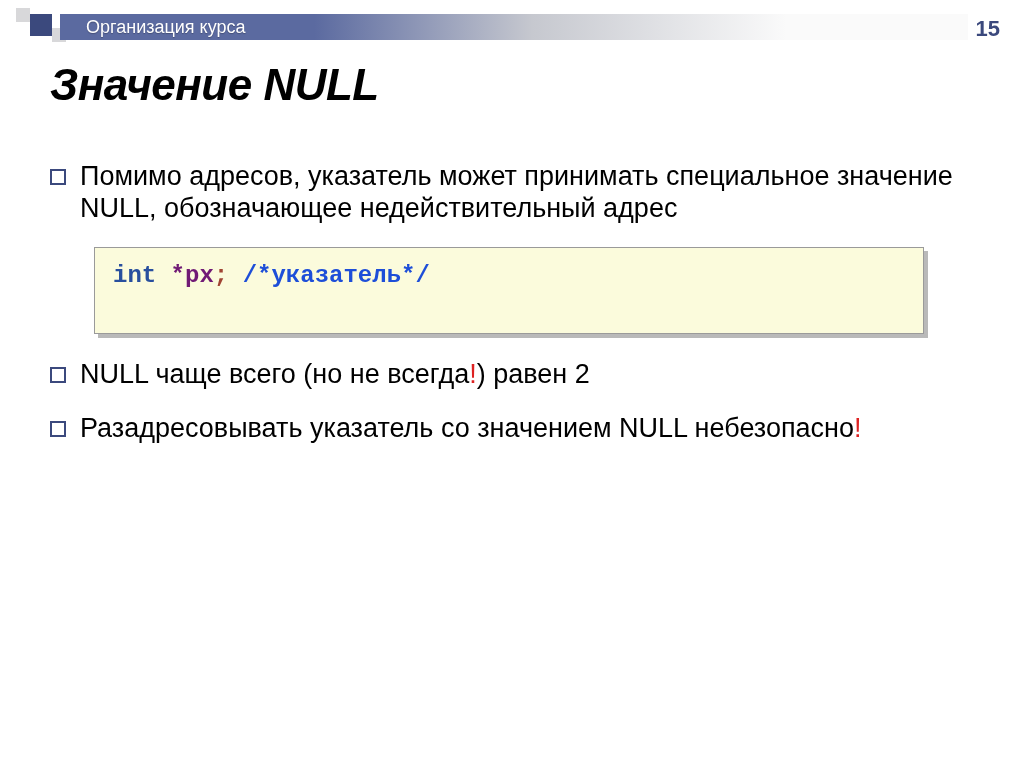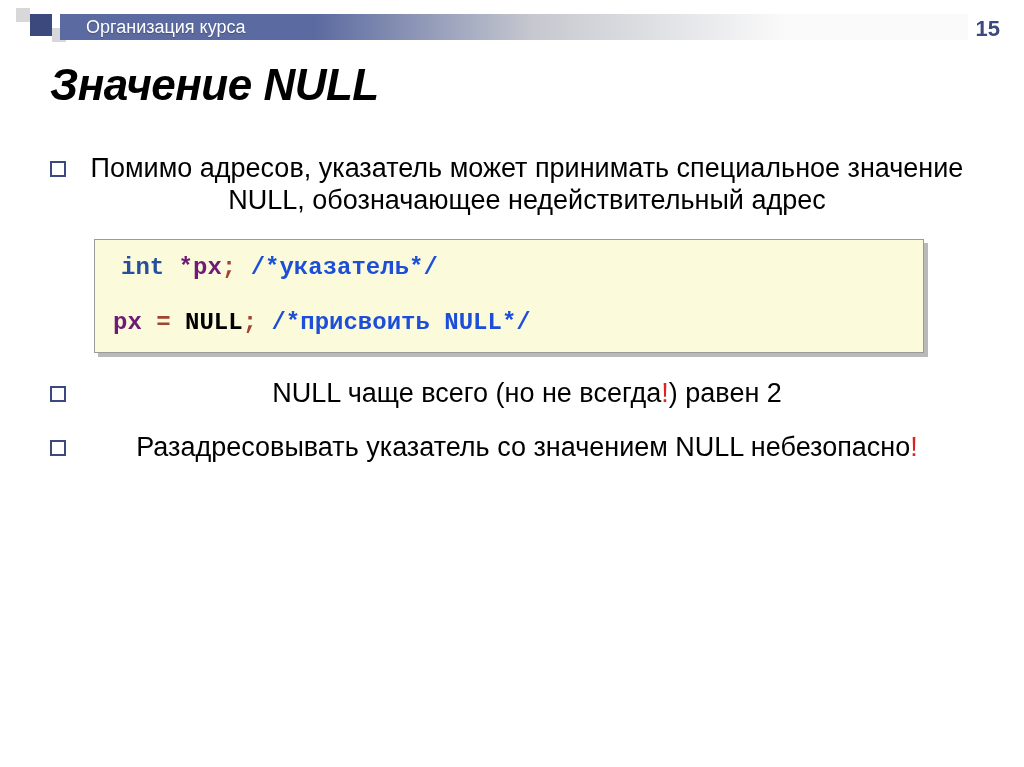--- a/index.html
+++ b/index.html
@@ -10,27 +10,27 @@
   .logo .sq-dark { position: absolute; width: 22px; height: 22px; background: #3b497d; }
   .logo .sq-light { position: absolute; width: 14px; height: 14px; background: #d8d8da; }
   .breadcrumb-wrap { position: absolute; left: 60px; top: 6px; right: 56px; height: 26px;
     background: linear-gradient(to right, #5b6aa0 0%, #5b6aa0 28%, #c6c8cf 52%, #fafafa 80%);
     display: flex; align-items: center; }
   .breadcrumb-text { color: #fff; font-size: 18px; padding-left: 26px; text-shadow: 0 1px 1px rgba(0,0,0,.25); }
   .page-number { position: absolute; right: 24px; top: 8px; color: #3b497d; font-size: 22px; font-weight: 700; }
   .title { position: absolute; left: 50px; top: 60px; font-size: 44px; font-weight: 700; color: #000; letter-spacing: -.5px; font-style: italic; }
   .content { position: absolute; left: 50px; top: 150px; right: 50px; }
   ul.bullets { list-style: none; }
-  ul.bullets > li { position: relative; padding-left: 30px; font-size: 27px; color: #000; line-height: 1.2; margin: 2px 0 22px 0; text-align: center; }
+  ul.bullets > li { position: relative; padding-left: 30px; font-size: 27px; color: #000; line-height: 1.2; margin: 10px 0 22px 0; }
   ul.bullets > li::before { content: ""; position: absolute; left: 0; top: 9px; width: 12px; height: 12px; border: 2px solid #3b497d; background: #fff; }
   .code-block { margin: 18px 0 24px 44px; width: 830px;
     background: #fbfbdc; border: 1.5px solid #9a9a9a; box-shadow: 4px 4px 0 #b9b9b9;
     padding: 14px 18px 16px 18px; font-family: "Courier New", monospace; font-size: 24px; font-weight: 700; }
   .code-line { white-space: pre; }
-  .tok-type { color: #284f9e; margin-left: 8px; }
+  .tok-type { color: #284f9e; }
   .tok-ident { color: #701a75; }
   .tok-op { color: #a04433; }
   .tok-comment { color: #1d4ed8; }
   .tok-null { color: #000; }
   .code-spacer { height: 28px; }
   .accent-red { color: #d22; }
 </style>
 </head>
 <body>
 
@@ -53,21 +53,20 @@
   <div class="content">
     <ul class="bullets">
       <li>
         <span>Помимо адресов, указатель может принимать специальное значение NULL, обозначающее недействительный адрес</span>
       </li>
     </ul>
 
     <div class="code-block">
       <div class="code-line"><span class="tok-type">int</span><span class="tok-ident"> *px</span><span class="tok-op">;</span><span> </span><span class="tok-comment">/*указатель*/</span></div>
       <div class="code-spacer"></div>
-      <div class="code-line"><span class="tok-ident">px </span><span class="tok-op">= </span><span class="tok-null">NULL</span><span class="tok-op">;</span><span> </span><span class="tok-comment">/*присвоить NULL*/</span></div>
     </div>
 
     <ul class="bullets">
       <li>
         <span>NULL чаще всего (но не всегда</span><span class="accent-red">!</span><span>) равен 2</span>
       </li>
       <li>
         <span>Разадресовывать указатель со значением NULL небезопасно</span><span class="accent-red">!</span>
       </li>
     </ul>

